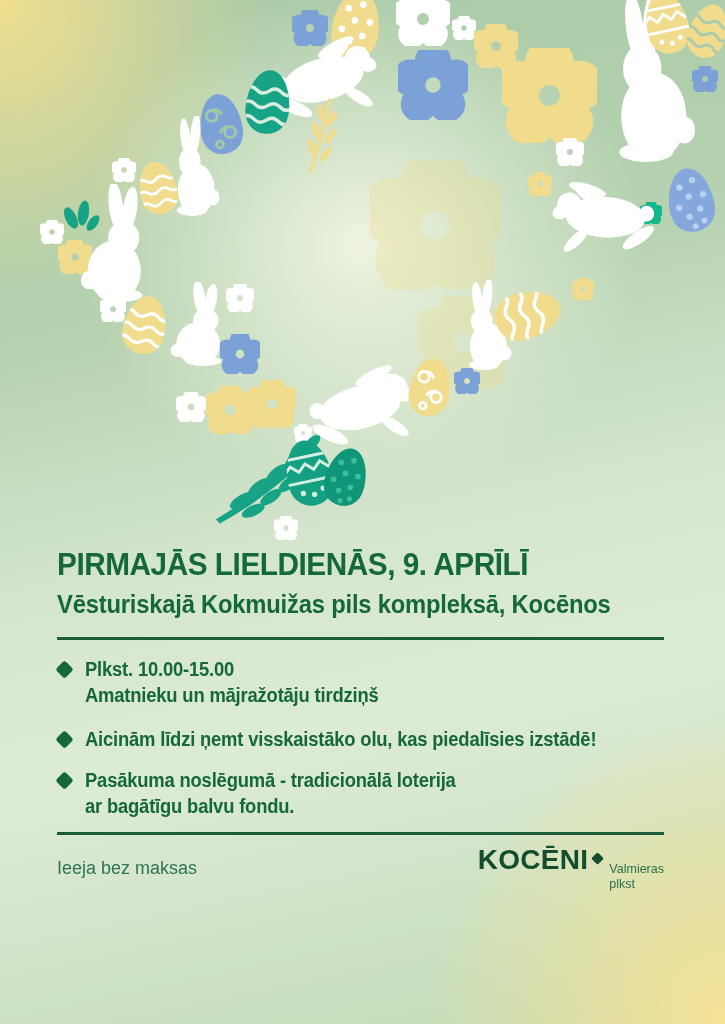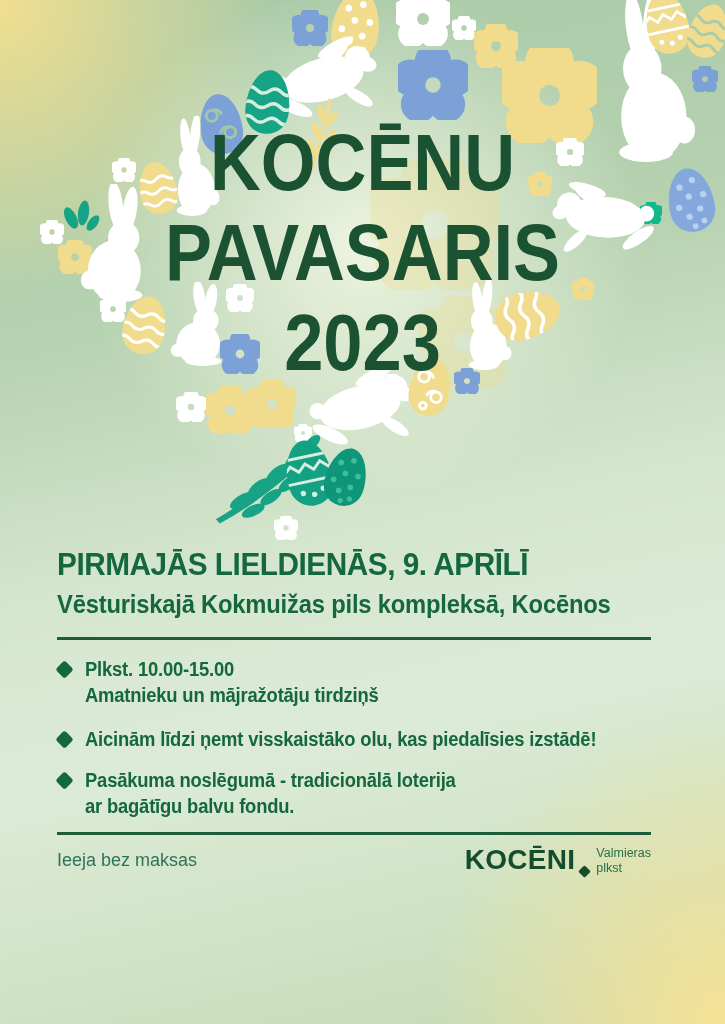--- a/index.html
+++ b/index.html
@@ -10,44 +10,44 @@
       radial-gradient(ellipse 55% 36% at 50% 24%, rgba(248,250,232,0.85) 0%, rgba(248,250,232,0) 70%),
       radial-gradient(ellipse 52% 40% at 0% 0%, #f1df8f 0%, rgba(241,223,143,0) 72%),
       radial-gradient(ellipse 58% 44% at 100% 100%, #f6e295 0%, rgba(246,226,149,0) 70%),
       linear-gradient(168deg, #a7c9a7 0%, #b6d2b0 30%, #d5e6ce 52%, #dcebd6 68%, #cde1c2 88%, #c3d9b5 100%);
   }
   .hero { position:absolute; inset:0; }
   .deco { position:absolute; }
   .title { position:absolute; top:118px; left:0; right:0; text-align:center;
            color:#1a5232; font-weight:800; font-size:80px; line-height:90px; letter-spacing:0; }
   .title span { display:block; transform:scaleX(0.88); }
-  .content { position:absolute; left:57px; right:74px; top:546px; color:#15673e; }
+  .content { position:absolute; left:57px; right:61px; top:546px; color:#15673e; }
   .headline { margin:0; font-size:32px; font-weight:800; letter-spacing:-0.5px;
               transform:scaleX(0.93); transform-origin:0 50%; white-space:nowrap; color:#15673e; }
   .location { margin:7px 0 0 0; font-size:25px; font-weight:700; letter-spacing:-0.2px;
               transform:scaleX(0.95); transform-origin:0 50%; white-space:nowrap; color:#15673e; }
   .rule { border:none; border-top:3px solid #1d5c39; margin:18px 0 0 0; }
   .agenda { list-style:none; margin:16px 0 0 0; padding:0; }
   .agenda li { position:relative; padding-left:28px; font-size:20px; font-weight:700;
                line-height:26px; letter-spacing:-0.2px; color:#15673e; }
   .agenda li .l { display:block; transform:scaleX(0.92); transform-origin:0 50%; white-space:nowrap; }
   .agenda li .reg { font-weight:400; font-size:19px; color:#2f7357; }
   .agenda li:nth-child(1) { margin-bottom:18px; }
   .agenda li:nth-child(2) { margin-bottom:15px; }
   .agenda li:nth-child(3) { margin-bottom:13px; }
   .diamond { position:absolute; left:1px; top:7px; width:13px; height:13px;
              background:#15673e; transform:rotate(45deg); border-radius:2.5px; }
   .rule2 { border:none; border-top:3px solid #1d5c39; margin:12px 0 0 0; }
   .footer-row { display:flex; justify-content:space-between; align-items:center; margin-top:9px;gap:12px; }
   .note { font-size:18px; color:#2f7357; }
-  .logo { display:flex; align-items:flex-end; }
+  .logo { display:flex; align-items:flex-start; }
   .logo-text { font-size:28px; font-weight:800; letter-spacing:0.3px; color:#134d2d; }
   .logo-diamond { width:9px; height:9px; background:#134d2d; transform:rotate(45deg);
                   margin:10px 7px 0 5px; border-radius:1.5px; }
-  .logo-sub { font-size:12.5px; line-height:1.2; color:#26704b; }
+  .logo-sub { font-size:12.5px; line-height:1.2; color:#26704b;margin-top:18px; }
   .faint { opacity:0.32; }
 </style>
 </head>
 <body>
 
 <svg width="0" height="0" style="position:absolute" aria-hidden="true">
   <defs>
     <clipPath id="egg-clip">
       <path d="M50,4 C73,4 92,38 92,80 C92,108 74,126 50,126 C26,126 8,108 8,80 C8,38 27,4 50,4 Z"></path>
     </clipPath>
@@ -315,25 +315,20 @@
     <svg class="deco" style="left:282px;top:438px;width:54px;height:70px;--egg:#14a083;--pat:#d5efdf;transform:rotate(-12deg)">
         <use href="#egg-zigzag"></use>
       </svg>
     <svg class="deco" style="left:322px;top:446px;width:48px;height:62px;--egg:#0f9578;--pat:#3cbf9d;transform:rotate(14deg)">
         <use href="#egg-dots"></use>
       </svg>
     <svg class="deco" style="left:274px;top:516px;width:24px;height:24px">
         <use href="#flower" fill="#ffffff"></use>
       </svg>
 
-    <div class="title">
-      <span>KOCĒNU</span>
-      <span>PAVASARIS</span>
-      <span>2023</span>
-    </div>
   </div>
 
   <div class="content">
     <h2 class="headline">PIRMAJĀS LIELDIENĀS, 9. APRĪLĪ</h2>
     <h3 class="location">Vēsturiskajā Kokmuižas pils kompleksā, Kocēnos</h3>
     <hr class="rule">
 
     <ul class="agenda">
       <li>
         <span class="diamond"></span>

